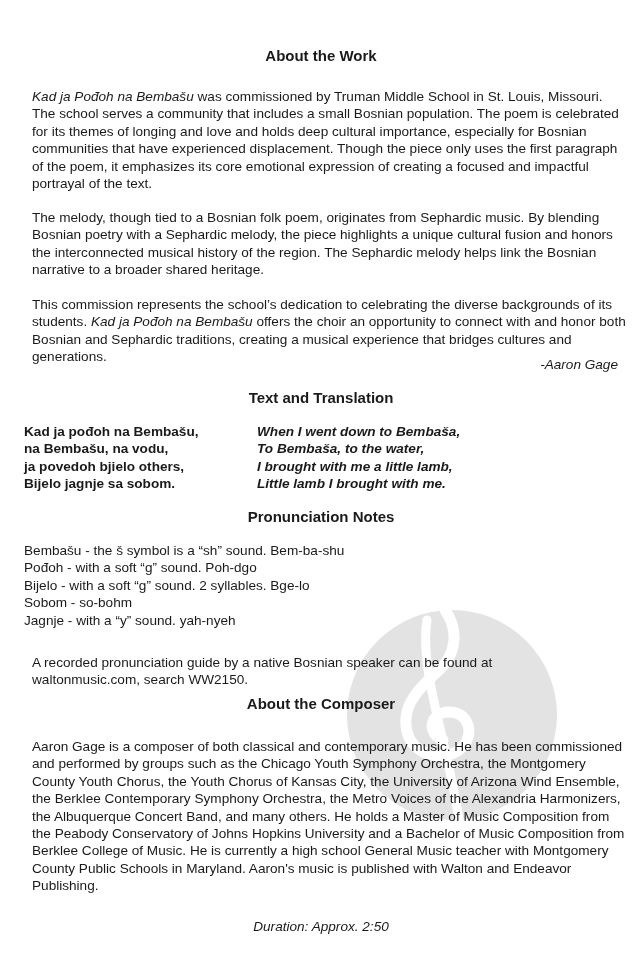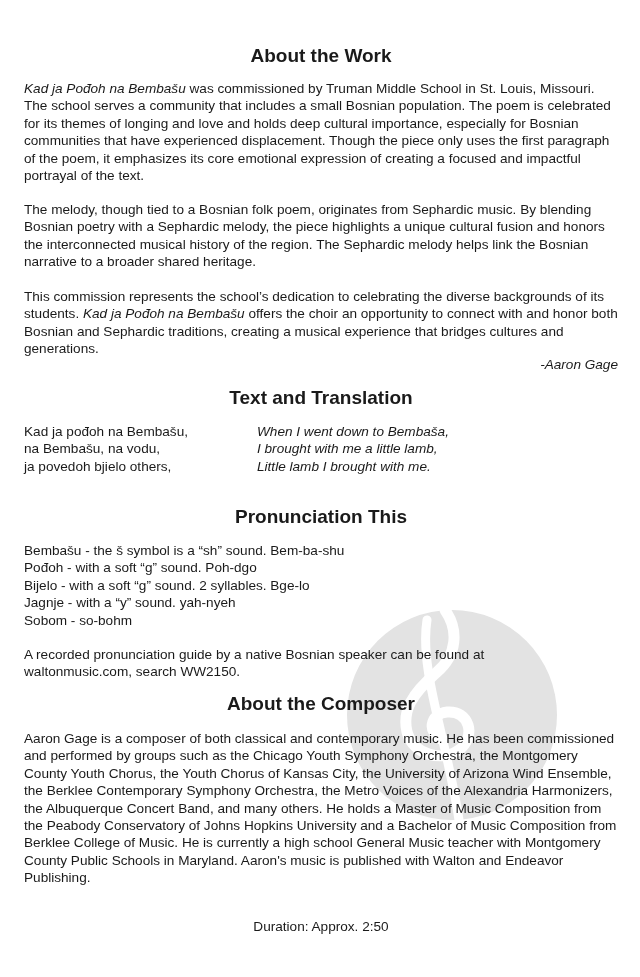--- a/index.html
+++ b/index.html
@@ -7,32 +7,32 @@
     width: 640px; height: 977px; position: relative; overflow: hidden;
     font-family: "Liberation Sans", sans-serif; color: #1a1a1a;
     font-size: 13.6px; line-height: 17.4px;
   }
   .watermark {
     position: absolute; left: 347px; top: 610px; width: 210px; height: 210px;
     z-index: 0;
   }
   .page { position: absolute; left: 24px; top: 0; width: 594px; z-index: 1; }
   h2 {
-    font-size: 19px; font-weight: bold; text-align: center; margin: 0;
+    font-size: 15px; font-weight: bold; text-align: center; margin: 0;
     line-height: 17.4px; position: absolute; left: 0; right: 0;
   }
-  p { margin: 0; position: absolute; left: 0; width: 594px; }
+  p { margin: 8px; position: absolute; left: 0; width: 594px; }
   .sig { position: absolute; right: 0; font-style: italic; text-align: center; }
   em { font-style: italic; }
   .poem { position: absolute; left: 0; width: 594px; }
   .poem .col { position: absolute; top: 0; }
-  .poem .col div { height: 17.4px; white-space: nowrap; }
+  .poem .col div { height: 17.4px; white-space: nowrap; font-weight: bold; }
   .poem .tr { left: 233px; font-style: italic; }
   .notes div { white-space: nowrap; }
-  .duration { position: absolute; left: 0; right: 0; text-align: center; }
+  .duration { position: absolute; left: 0; right: 0; text-align: center; font-style: italic; }
 </style>
 </head>
 <body>
 
 <svg class="watermark" viewBox="0 0 210 210">
   <circle cx="105" cy="105" r="105" fill="#e3e3e3"></circle>
   <path fill="none" stroke="#ffffff" stroke-width="11" stroke-linecap="round" d="M98 0 C112 20 110 45 90 62 C65 84 55 100 60 122 C66 145 95 152 112 140 C130 126 122 100 100 102 C82 104 80 124 96 130"></path>
   <path fill="none" stroke="#ffffff" stroke-width="9" stroke-linecap="round" d="M80 10 C72 60 100 130 112 210"></path>
 </svg>
 
@@ -42,35 +42,37 @@
   <p style="top:201px; width:596px">The melody, though tied to a Bosnian folk poem, originates from Sephardic music. By blending Bosnian poetry with a Sephardic melody, the piece highlights a unique cultural fusion and honors the interconnected musical history of the region. The Sephardic melody helps link the Bosnian narrative to a broader shared heritage.</p>
   <p style="top:288px"><span>This commission represents the school’s dedication to celebrating the diverse backgrounds of its students. </span><em>Kad ja Pođoh na Bembašu</em><span> offers the choir an opportunity to connect with and honor both Bosnian and Sephardic traditions, creating a musical experience that bridges cultures and generations.</span></p>
   <div class="sig" style="top:356px">-Aaron Gage</div>
 
   <h2 style="top:389px">Text and Translation</h2>
   <div class="poem" style="top:423px">
     <div class="col">
       <div>Kad ja pođoh na Bembašu,</div>
       <div>na Bembašu, na vodu,</div>
       <div>ja povedoh bjielo others,</div>
+      <div>Bijelo jagnje sa sobom.</div>
     </div>
     <div class="col tr">
       <div>When I went down to Bembaša,</div>
+      <div>To Bembaša, to the water,</div>
       <div>I brought with me a little lamb,</div>
       <div>Little lamb I brought with me.</div>
     </div>
   </div>
 
-  <h2 style="top:508px">Pronunciation This</h2>
+  <h2 style="top:508px">Pronunciation Notes</h2>
   <div class="notes" style="position:absolute; top:542px; left:0">
     <div>Bembašu - the š symbol is a “sh” sound. Bem-ba-shu</div>
     <div>Pođoh - with a soft “g” sound. Poh-dgo</div>
     <div>Bijelo - with a soft “g” sound. 2 syllables. Bge-lo</div>
+    <div>Sobom - so-bohm</div>
     <div>Jagnje - with a “y” sound. yah-nyeh</div>
-    <div>Sobom - so-bohm</div>
   </div>
   <p style="top:646px; width:500px">A recorded pronunciation guide by a native Bosnian speaker can be found at waltonmusic.com, search WW2150.</p>
 
   <h2 style="top:695px">About the Composer</h2>
   <p style="top:730px; width:598px">Aaron Gage is a composer of both classical and contemporary music. He has been commissioned and performed by groups such as the Chicago Youth Symphony Orchestra, the Montgomery County Youth Chorus, the Youth Chorus of Kansas City, the University of Arizona Wind Ensemble, the Berklee Contemporary Symphony Orchestra, the Metro Voices of the Alexandria Harmonizers, the Albuquerque Concert Band, and many others. He holds a Master of Music Composition from the Peabody Conservatory of Johns Hopkins University and a Bachelor of Music Composition from Berklee College of Music. He is currently a high school General Music teacher with Montgomery County Public Schools in Maryland. Aaron's music is published with Walton and Endeavor Publishing.</p>
 
   <div class="duration" style="top:918px">Duration: Approx. 2:50</div>
 </div>
 
 </body></html>

